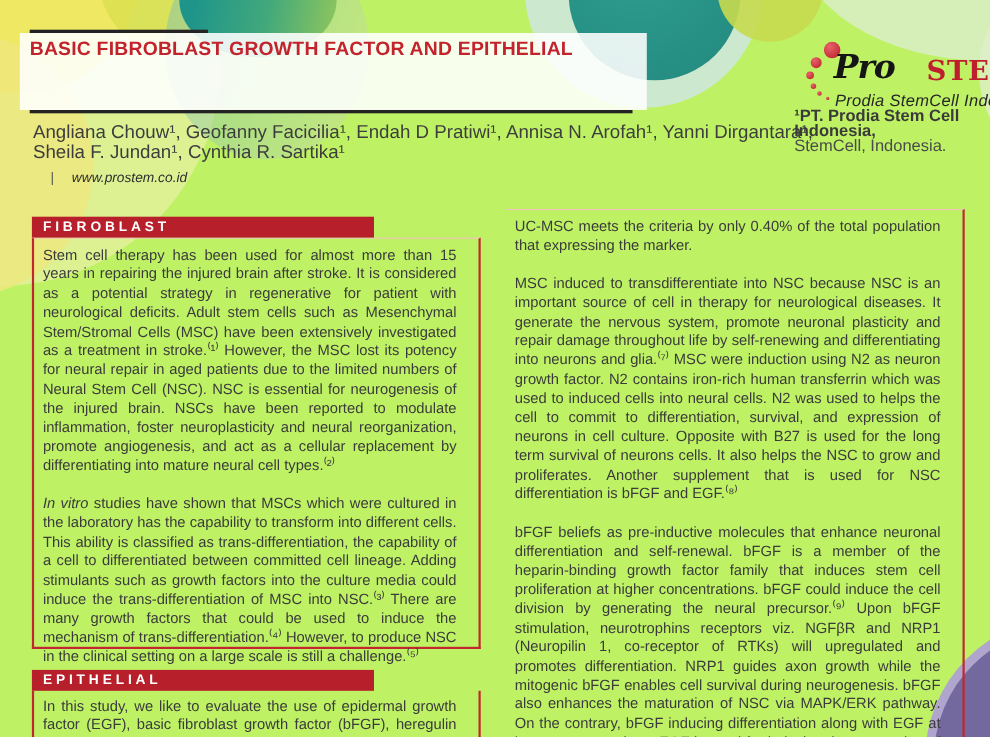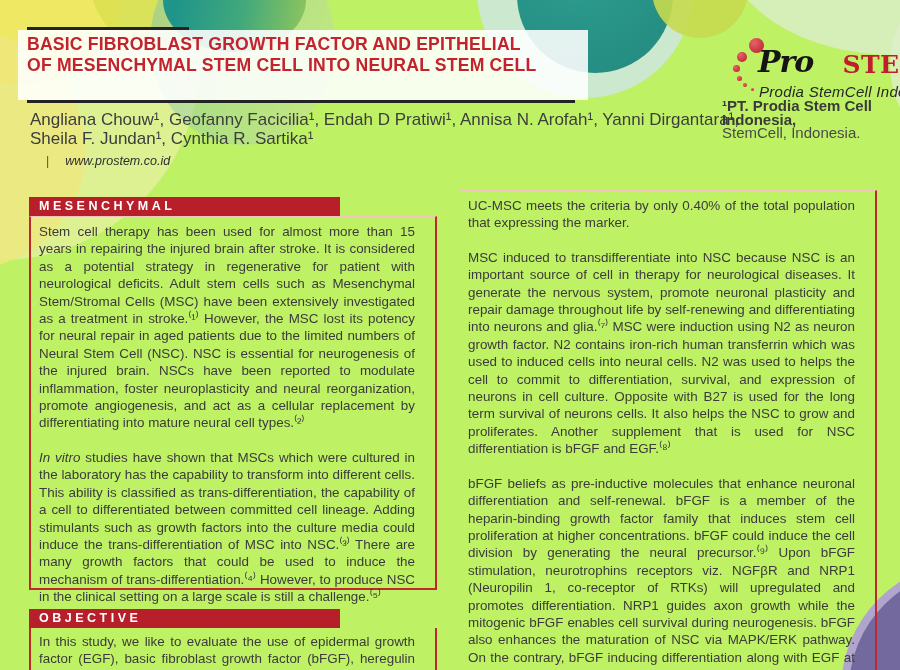--- a/index.html
+++ b/index.html
@@ -87,21 +87,20 @@
   <div class="blob chartreuse-right"></div>
   <div class="green-tr"></div>
   <div class="blob green-edge"></div>
   <div class="blob purple-rim"></div>
   <div class="blob purple-core"></div>
   <div class="title-panel"></div>
 
   <div class="rule rule-top"></div>
   <div class="title">
     <div>BASIC FIBROBLAST GROWTH FACTOR AND EPITHELIAL</div>
-    <div>OF MESENCHYMAL STEM CELL INTO NEURAL STEM CELL</div>
   </div>
   <div class="rule rule-bottom"></div>
 
   <div class="authors">
     <div>Angliana Chouw¹, Geofanny Facicilia¹, Endah D Pratiwi¹, Annisa N. Arofah¹, Yanni Dirgantara¹,</div>
     <div>Sheila F. Jundan¹, Cynthia R. Sartika¹</div>
   </div>
   <div class="emails">
     <span class="sep">|</span>
     <span>www.prostem.co.id</span>
@@ -118,27 +117,27 @@
       <span class="word-pro">Pro</span>
       <span class="word-stem">STEM</span>
     </div>
     <div class="tagline">Prodia StemCell Indonesia</div>
   </div>
   <div class="affil">
     <div class="l1">¹PT. Prodia Stem Cell Indonesia,</div>
     <div class="l2">StemCell, Indonesia.</div>
   </div>
 
-  <div class="secbar bar-background">MESENCHYMAL</div>
+  <div class="secbar bar-background">FIBROBLAST</div>
   <div class="box box-background bodytext">
     <p>Stem cell therapy has been used for almost more than 15 years in repairing the injured brain after stroke. It is considered as a potential strategy in regenerative for patient with neurological deficits. Adult stem cells such as Mesenchymal Stem/Stromal Cells (MSC) have been extensively investigated as a treatment in stroke.⁽¹⁾ However, the MSC lost its potency for neural repair in aged patients due to the limited numbers of Neural Stem Cell (NSC). NSC is essential for neurogenesis of the injured brain. NSCs have been reported to modulate inflammation, foster neuroplasticity and neural reorganization, promote angiogenesis, and act as a cellular replacement by differentiating into mature neural cell types.⁽²⁾</p>
     <p><span class="it">In vitro</span><span> studies have shown that MSCs which were cultured in the laboratory has the capability to transform into different cells. This ability is classified as trans-differentiation, the capability of a cell to differentiated between committed cell lineage. Adding stimulants such as growth factors into the culture media could induce the trans-differentiation of MSC into NSC.⁽³⁾ There are many growth factors that could be used to induce the mechanism of trans-differentiation.⁽⁴⁾ However, to produce NSC in the clinical setting on a large scale is still a challenge.⁽⁵⁾</span></p>
   </div>
 
-  <div class="secbar bar-objective">OBJECTIVE</div>
+  <div class="secbar bar-objective">EPITHELIAL</div>
   <div class="box box-objective bodytext">
     <p>In this study, we like to evaluate the use of epidermal growth factor (EGF), basic fibroblast growth factor (bFGF), heregulin B27, and N2</p>
   </div>
 
   <div class="box box-right bodytext">
     <p>UC-MSC meets the criteria by only 0.40% of the total population that expressing the marker.</p>
     <p>MSC induced to transdifferentiate into NSC because NSC is an important source of cell in therapy for neurological diseases. It generate the nervous system, promote neuronal plasticity and repair damage throughout life by self-renewing and differentiating into neurons and glia.⁽⁷⁾ MSC were induction using N2 as neuron growth factor. N2 contains iron-rich human transferrin which was used to induced cells into neural cells. N2 was used to helps the cell to commit to differentiation, survival, and expression of neurons in cell culture. Opposite with B27 is used for the long term survival of neurons cells. It also helps the NSC to grow and proliferates. Another supplement that is used for NSC differentiation is bFGF and EGF.⁽⁸⁾</p>
     <p>bFGF beliefs as pre-inductive molecules that enhance neuronal differentiation and self-renewal. bFGF is a member of the heparin-binding growth factor family that induces stem cell proliferation at higher concentrations. bFGF could induce the cell division by generating the neural precursor.⁽⁹⁾ Upon bFGF stimulation, neurotrophins receptors viz. NGFβR and NRP1 (Neuropilin 1, co-receptor of RTKs) will upregulated and promotes differentiation. NRP1 guides axon growth while the mitogenic bFGF enables cell survival during neurogenesis. bFGF also enhances the maturation of NSC via MAPK/ERK pathway. On the contrary, bFGF inducing differentiation along with EGF at lower concentrations. EGF is used for inducing the expression of neuron and glial</p>
   </div>
 

